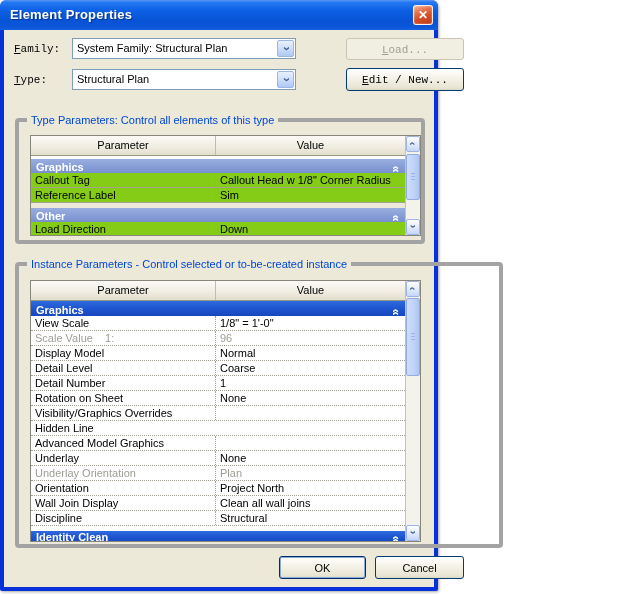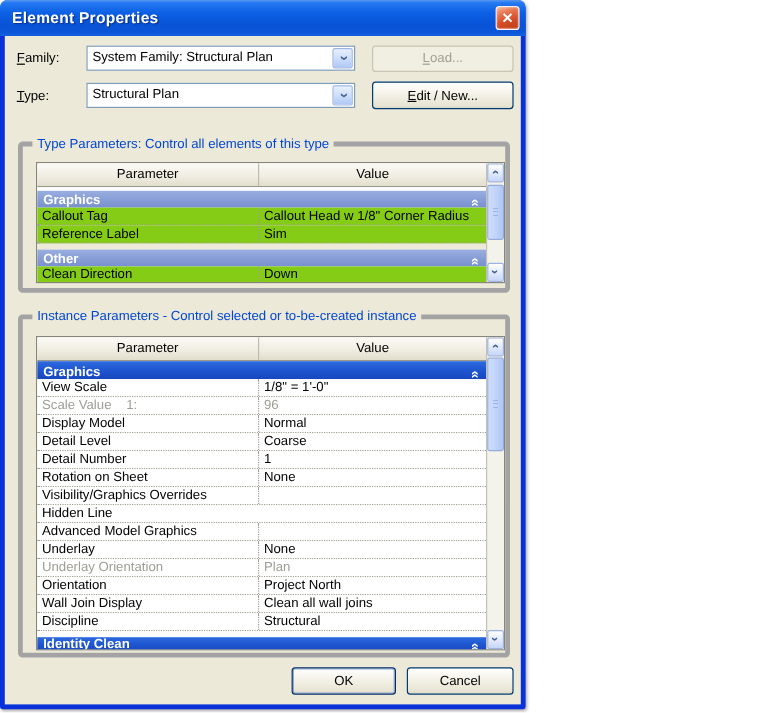--- a/index.html
+++ b/index.html
@@ -18,35 +18,35 @@
            text-shadow:1px 1px 1px rgba(8,35,110,.75); letter-spacing:.2px; }
   .close-btn { position:absolute; right:5px; top:5px; width:20px; height:20px;
                border:1px solid rgba(255,255,255,.9); border-radius:3px;
                background:linear-gradient(160deg,#F7B39A 0%,#E7744F 30%,#D54D28 60%,#BA3A16 100%);
                box-shadow:inset 0 0 2px rgba(255,255,255,.5); text-align:center; cursor:pointer; }
   .close-btn .x { color:#fff; font-weight:bold; font-size:12px; line-height:18px; }
   .dlg-body { position:absolute; left:4px; right:4px; top:30px; bottom:4px; background:#ECE9D8; }
 
   
   .lbl { position:absolute; }
-  .ak { display:inline-block; }
+  .ak { display:inline-block;font-family:Liberation Mono, monospace; }
   .ak::first-letter { text-decoration:underline; }
   .combo { position:absolute; height:21px; background:#fff; border:1px solid #7F9DB9; }
   .combo-text { position:absolute; left:4px; top:0; line-height:19px; white-space:pre; }
   .combo-arrow { position:absolute; top:1px; right:1px; bottom:1px; width:17px; text-align:center;
                  background:linear-gradient(180deg,#E8F0FD 0%,#CBDCFA 55%,#AFC8F5 100%);
                  border:1px solid #9EB6E4; border-radius:2px; cursor:pointer; }
   .combo-arrow .ch { line-height:15px; }
   .ch { display:inline-block; font-weight:bold; color:#44618F; font-size:13px; }
   .ch.up   { transform:rotate(90deg); }
   .ch.down { transform:rotate(-90deg); }
 
   .xp-btn { position:absolute; height:23px; border:1px solid #003C74; border-radius:3px;
             background:linear-gradient(180deg,#FFFFFF 0%,#F4F2E7 45%,#E8E4D4 90%,#DCD7C4 100%);
-            font-family:inherit; font-size:11px; color:#000; cursor:pointer; }
+            font-family:inherit; font-size:11px; color:#000; cursor:pointer;margin-left:36px; }
   .xp-btn.default { box-shadow:inset 0 0 0 1px #8CA9D8; border-color:#002D69; }
   .xp-btn.disabled { border-color:#C9C4B3; background:#F1EFE2; color:#A09F92; cursor:default; }
 
   
   .gbox { position:absolute; border:4px solid #a3a3a3; border-radius:4px; }
   .gbox-caption { position:absolute; top:-8px; left:8px; background:#ECE9D8; padding:0 4px;
                   color:#0046D5; white-space:pre; }
 
   
   .ptable { position:absolute; border:1px solid #88857B; background:#fff; display:flex; overflow:hidden; }
@@ -143,39 +143,39 @@
             <div class="trow">
               <div class="pc">Reference Label</div>
               <div class="vc">Sim</div>
             </div>
             <div class="gap" style="height:5px"></div>
             <div class="grow light">
               <span>Other</span>
               <span class="chev">«</span>
             </div>
             <div class="trow" style="height:14px;border-bottom:none">
-              <div class="pc">Clean Direction</div>
+              <div class="pc">Load Direction</div>
               <div class="vc">Down</div>
             </div>
           </div>
           <div class="sbar">
             <div class="sb-btn sb-up">
               <span class="ch up">‹</span>
             </div>
             <div class="sb-thumb" style="top:18px;height:46px">
               <div class="grip"></div>
             </div>
             <div class="sb-btn sb-down">
               <span class="ch down">‹</span>
             </div>
           </div>
         </div>
       </div>
 
-      <div class="gbox" style="left:11px;top:232px;width:410px;height:286px">
+      <div class="gbox" style="left:11px;top:232px;width:488px;height:286px">
         <span class="gbox-caption">Instance Parameters - Control selected or to-be-created instance</span>
 
         <div class="ptable inst-t" style="left:11px;top:14px;width:391px;height:262px">
           <div class="tcontent">
             <div class="thead">
               <div class="hc p">Parameter</div>
               <div class="hc v">Value</div>
             </div>
             <div class="grow dark">
               <span>Graphics</span>

